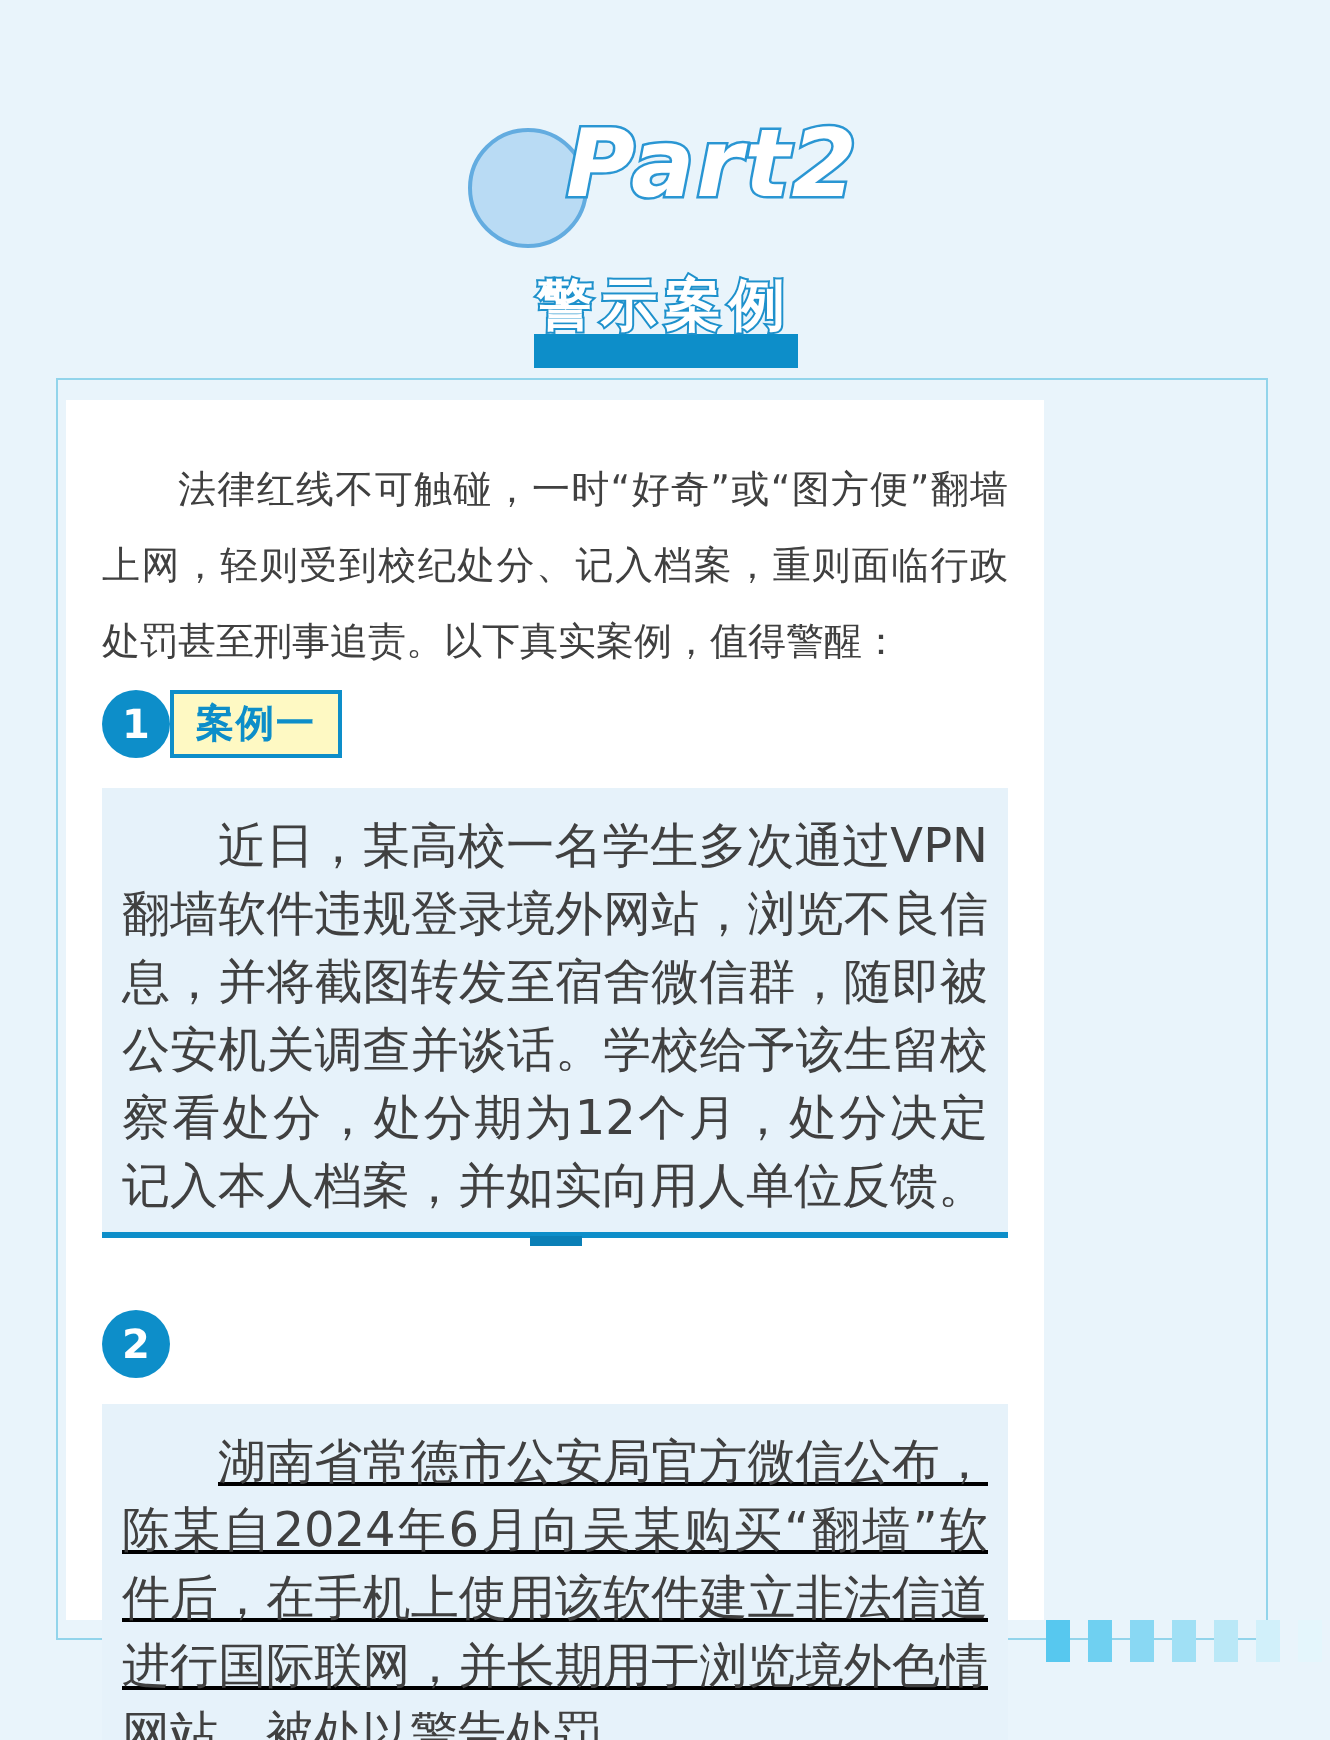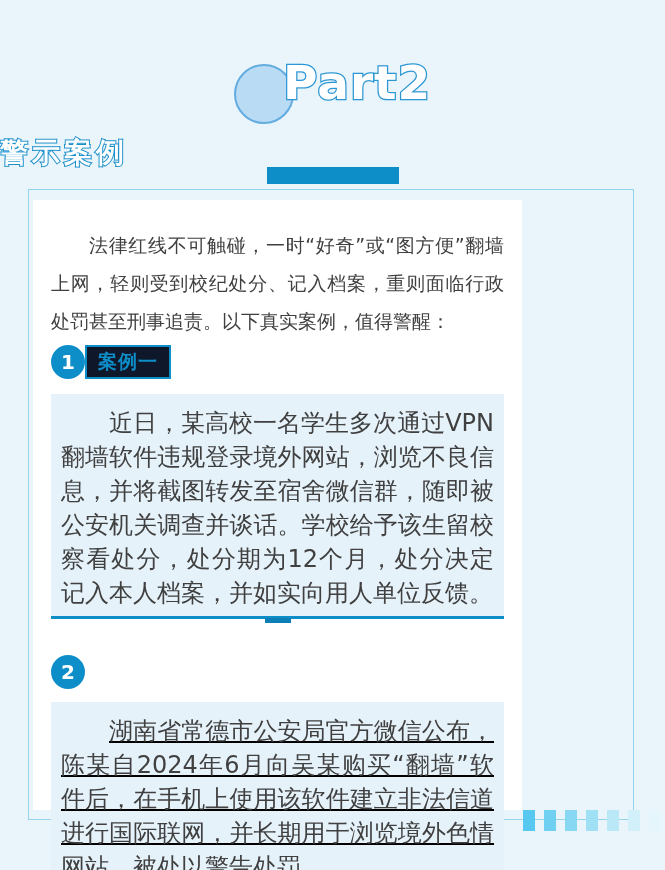--- a/index.html
+++ b/index.html
@@ -21,28 +21,29 @@
     position: absolute; left: 234px; top: 64px;
     width: 60px; height: 60px; border-radius: 50%;
     background: var(--part-circle-fill, #b9dbf4);
     border: 2px solid #63ace0;
     box-sizing: border-box;
     z-index: 1;
   }
   .part2-text {
     position: absolute; left: 283px; top: 57px; z-index: 2;
     font-size: 47px; line-height: 52px;
-    font-weight: bold; 
+    font-weight: bold; font-style: italic;
     color: #ffffff;
     -webkit-text-stroke: 2.5px var(--part-text-outline, #2a96d3);
     paint-order: stroke fill;
     letter-spacing: 1px;
   }
   .section-title {
     position: absolute; top: 134px; left: 0; width: 100%;
+    text-align: center;
     font-size: 28px; font-weight: bold;
     color: #ffffff;
     -webkit-text-stroke: 2px #1e91cc;
     paint-order: stroke fill;
     letter-spacing: 4px;
     z-index: 2;
   }
   .title-bar {
     position: absolute; top: 167px; left: 50%;
     transform: translateX(-50%);
@@ -86,21 +87,21 @@
     flex: 0 0 auto;
   }
   .case-label-box {
     height: 34px; box-sizing: border-box;
     border: 2px solid var(--accent, #0d8ec9);
     display: flex; align-items: center;
     padding: 0 11px;
     font-size: 19px; font-weight: bold;
     letter-spacing: 1px;
     color: var(--accent, #0d8ec9);
-    background: #0f172a;
+    background: #fef9c3;
   }
 
   .case-box {
     margin-top: 15px;
     background: var(--case-box-background, #e6f2fa);
     border-bottom: 3px solid var(--accent, #0d8ec9);
     position: relative;
     padding: 12px 10px 6px 10px;
   }
   .case-box.second { margin-top: 13px; text-decoration: underline; }

